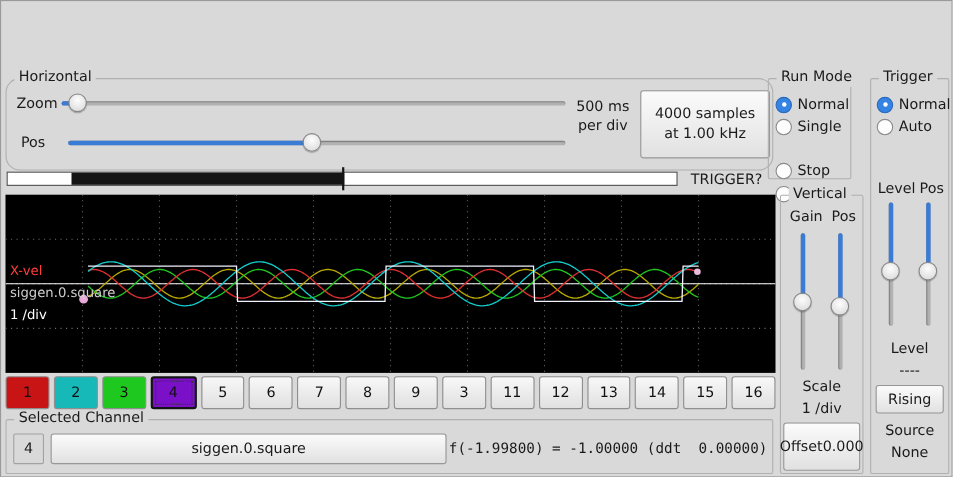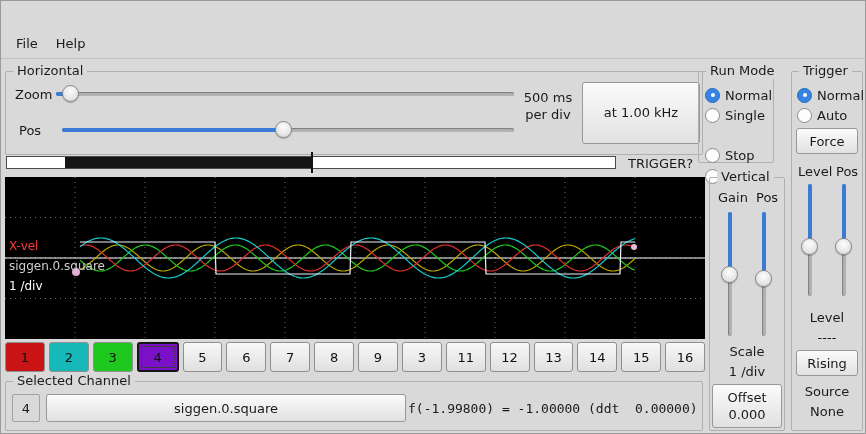--- a/index.html
+++ b/index.html
@@ -73,38 +73,35 @@
             background:#d9d9d9; border:1px solid #a2a2a2; border-radius:2px; }
   .mono { font-family:"DejaVu Sans Mono","Liberation Mono",monospace; white-space:pre; }
   .center-col { text-align:center; }
 </style>
 </head>
 <body>
 
 <div class="root">
 
 
-  <div class="menubar">
-    <span class="menu-item">File</span>
-    <span class="menu-item">Help</span>
-  </div>
-
-  <div class="group" style="left:4px; top:70px; width:698px; height:84px;">
+
+  <div class="group" style="left:4px; top:70px; width:698px; height:84px;border-radius:13px;">
     <span class="group-label">Horizontal</span>
     <span class="lbl" style="left:9px; top:15px;">Zoom</span>
     <div class="hslider" style="left:50px; top:12px; width:458px;">
       <div class="track"></div>
       <div class="fill" style="width: 3%;"></div>
       <div class="handle" style="left: 3%;"></div>
     </div>
     <div class="lbl center-col" style="left:510px; top:17px; width:64px; line-height:17px;">
       <div>500 ms</div>
       <div>per div</div>
     </div>
     <div class="btn" style="left:576px; top:10px; width:118px; height:62px; flex-direction:column; line-height:18px;">
+      <div>4000 samples</div>
       <div>at 1.00 kHz</div>
     </div>
     <span class="lbl" style="left:13px; top:51px;">Pos</span>
     <div class="hslider" style="left:56px; top:48px; width:452px;">
       <div class="track"></div>
       <div class="fill" style="width: 49%;"></div>
       <div class="handle" style="left: 49%;"></div>
     </div>
   </div>
 
@@ -137,21 +134,20 @@
   <div class="group" style="left:790px; top:70px; width:72px; height:360px;">
     <span class="group-label">Trigger</span>
     <div class="radio-row" style="left:5px; top:14px;">
       <span class="radio on"></span>
       <span>Normal</span>
     </div>
     <div class="radio-row" style="left:5px; top:34px;">
       <span class="radio"></span>
       <span>Auto</span>
     </div>
-    <div class="btn" style="left:4px; top:56px; width:62px; height:26px;">Force</div>
     <span class="lbl" style="left:6px; top:92px;">Level</span>
     <span class="lbl" style="left:44px; top:92px;">Pos</span>
     <div class="vslider" style="left:8px; top:112px; height:112px;">
       <div class="track"></div>
       <div class="fill" style="height: 55%;"></div>
       <div class="handle" style="top: 55%;"></div>
     </div>
     <div class="vslider" style="left:42px; top:112px; height:112px;">
       <div class="track"></div>
       <div class="fill" style="height: 55%;"></div>
@@ -201,21 +197,21 @@
       <div class="fill" style="height: 50%;"></div>
       <div class="handle" style="top: 50%;"></div>
     </div>
     <div class="vslider" style="left:44px; top:34px; height:124px;">
       <div class="track"></div>
       <div class="fill" style="height: 53%;"></div>
       <div class="handle" style="top: 53%;"></div>
     </div>
     <div class="lbl center-col" style="left:0; top:166px; width:74px;">Scale</div>
     <div class="lbl center-col" style="left:0; top:186px; width:74px;">1 /div</div>
-    <div class="btn" style="left:2px; top:206px; width:70px; height:44px; flex-direction:column; line-height:17px;">
+    <div class="btn" style="left:2px; top:206px; width:70px; height:44px; flex-direction:row; line-height:17px;">
       <div>Offset</div>
       <div>0.000</div>
     </div>
   </div>
 
   <div class="chan-row">
       <button class="chan" style="background: rgb(200, 20, 20);">1</button>
       <button class="chan" style="background: rgb(23, 184, 184);">2</button>
       <button class="chan" style="background: rgb(30, 200, 30);">3</button>
       <button class="chan sel" style="background: rgb(122, 16, 200);">4</button>

